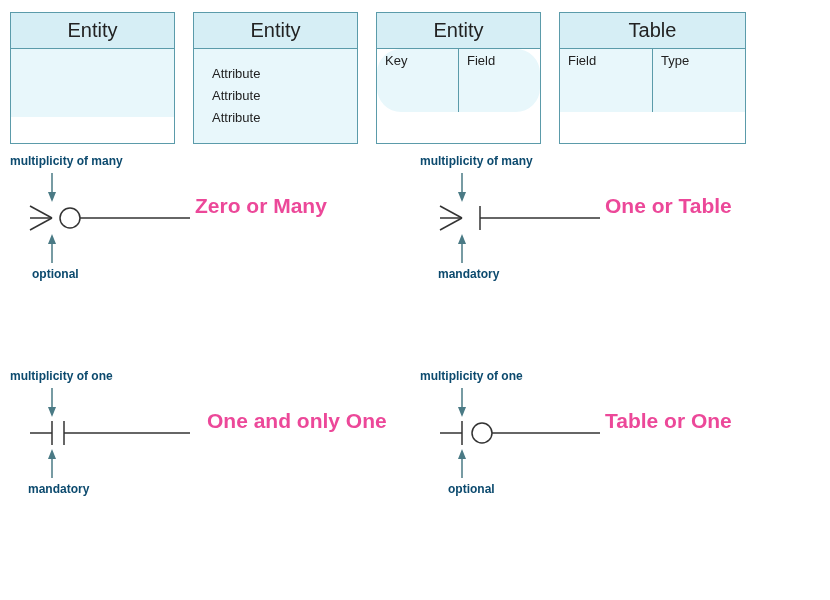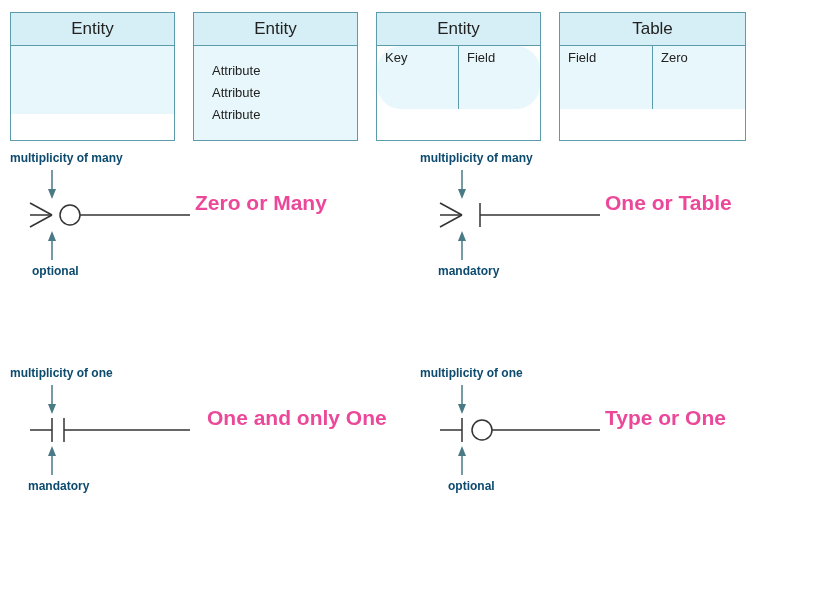--- a/index.html
+++ b/index.html
@@ -23,21 +23,21 @@
     .erd-box {
       border: 1.5px solid #5b9baa;
       min-width: 130px;
     }
 
     .erd-header {
       background: #d6eef5;
       border-bottom: 1.5px solid #5b9baa;
       text-align: center;
       padding: 6px 10px;
-      font-size: 17px;
+      font-size: 20px;
       color: #222;
     }
 
     .erd-body {
       background: #e8f7fb;
       padding: 10px 10px;
       min-height: 60px;
     }
 
     .erd-body-row {
@@ -121,21 +121,21 @@
         <div class="erd-cell" style="min-height:40px;"></div>
       </div>
     </div>
   </div>
 
   <div class="erd-box" style="width:187px;">
     <div class="erd-header">Table</div>
     <div class="erd-body" style="padding:0;">
       <div class="erd-body-row">
         <div class="erd-cell">Field</div>
-        <div class="erd-cell">Zero</div>
+        <div class="erd-cell">Type</div>
       </div>
       <div class="erd-body-row">
         <div class="erd-cell" style="min-height:40px;"></div>
         <div class="erd-cell" style="min-height:40px;"></div>
       </div>
     </div>
   </div>
 </div>
 
 <div class="notations-area">
@@ -217,16 +217,16 @@
       <circle cx="62" cy="50" r="10" fill="white" stroke="#333" stroke-width="1.5"></circle>
 
       <line x1="20" y1="50" x2="42" y2="50" stroke="#333" stroke-width="1.5"></line>
 
       <line x1="72" y1="50" x2="180" y2="50" stroke="#333" stroke-width="1.5"></line>
 
       <line x1="42" y1="95" x2="42" y2="72" stroke="#4a7a85" stroke-width="1.5"></line>
       <polygon points="42,66 38,76 46,76" fill="#4a7a85"></polygon>
     </svg>
     <div class="notation-label" style="margin-top:-14px; margin-left:28px;">optional</div>
-    <div class="notation-title" style="position:absolute; top:40px; left:185px; white-space:nowrap;">Type or One</div>
+    <div class="notation-title" style="position:absolute; top:40px; left:185px; white-space:nowrap;">Table or One</div>
   </div>
 
 </div>
 
 </body></html>

